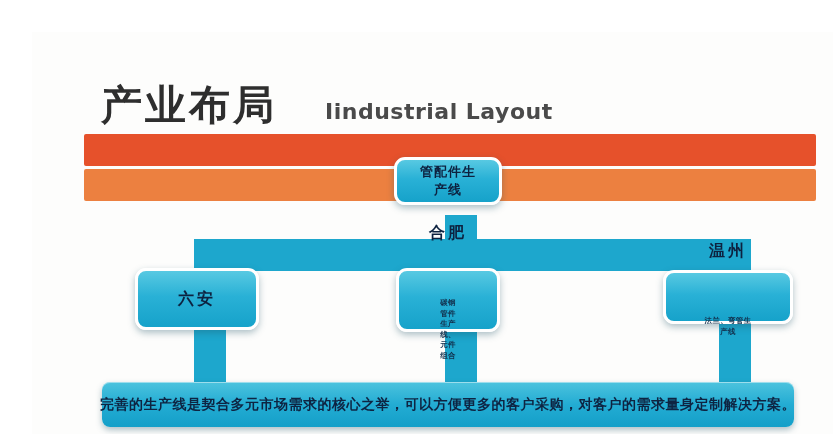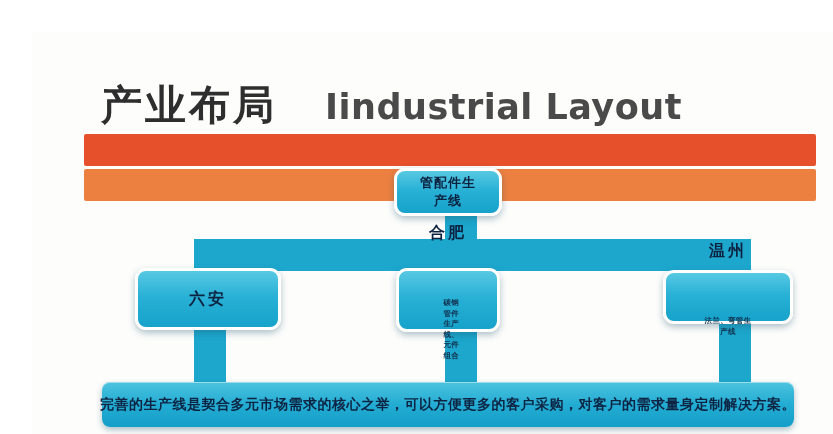--- a/index.html
+++ b/index.html
@@ -16,21 +16,21 @@
   
   .header-title {
     position:absolute; left:37px; top:14px;
     display:flex; align-items:baseline; gap:16px;
     white-space:nowrap;
   }
   .title-cn {
     font-size:41px; font-weight:bold; color:#2e2e2e; letter-spacing:3px;
   }
   .title-en {
-    font-size:35px; font-weight:bold; color:#4a4a4a; letter-spacing:.5px;
+    font-size:22px; font-weight:bold; color:#4a4a4a; letter-spacing:.5px;
   }
   .divider { position:absolute; left:36px; top:86px; width:764px; }
   .divider .line1 {
     height:4px; border-radius:2px;
     background:var(--divider-orange,#e6512b);
   }
   .divider .line2 {
     height:3px; margin-top:3px; border-radius:2px;
     background:var(--divider-orange-light,#ec8040);
   }
@@ -51,23 +51,23 @@
 
   
   .node {
     position:absolute; z-index:2;
     background:linear-gradient(180deg,#58c9e2 0%,#29b1d6 45%,#16a2ca 100%);
     border:3px solid #ffffff; border-radius:11px;
     box-shadow:0 3px 7px rgba(30,80,100,.35);
     display:flex; flex-direction:column; align-items:center; justify-content:center;
     text-align:center; padding:4px 6px;
   }
-  .node-root    { left:362px; top:136px; width:108px; height:48px; }
-  .node-luan    { left:103px; top:236px; width:146px; height:62px; }
-  .node-hefei   { left:364px; top:236px; width:104px; height:64px;text-align:right; }
+  .node-root    { left:362px; top:125px; width:108px; height:48px; }
+  .node-luan    { left:103px; top:236px; width:124px; height:62px; }
+  .node-hefei   { left:364px; top:236px; width:104px; height:64px; }
   .node-wenzhou { left:631px; top:238px; width:130px; height:54px; }
 
   .node-root .node-title {
     font-size:13px; font-weight:bold; color:#0d2240; letter-spacing:1px;
   }
   .city-name {
     font-size:16px; font-weight:bold; color:#0d2240; letter-spacing:3px;
     line-height:1.2;
   }
   .city-desc {

